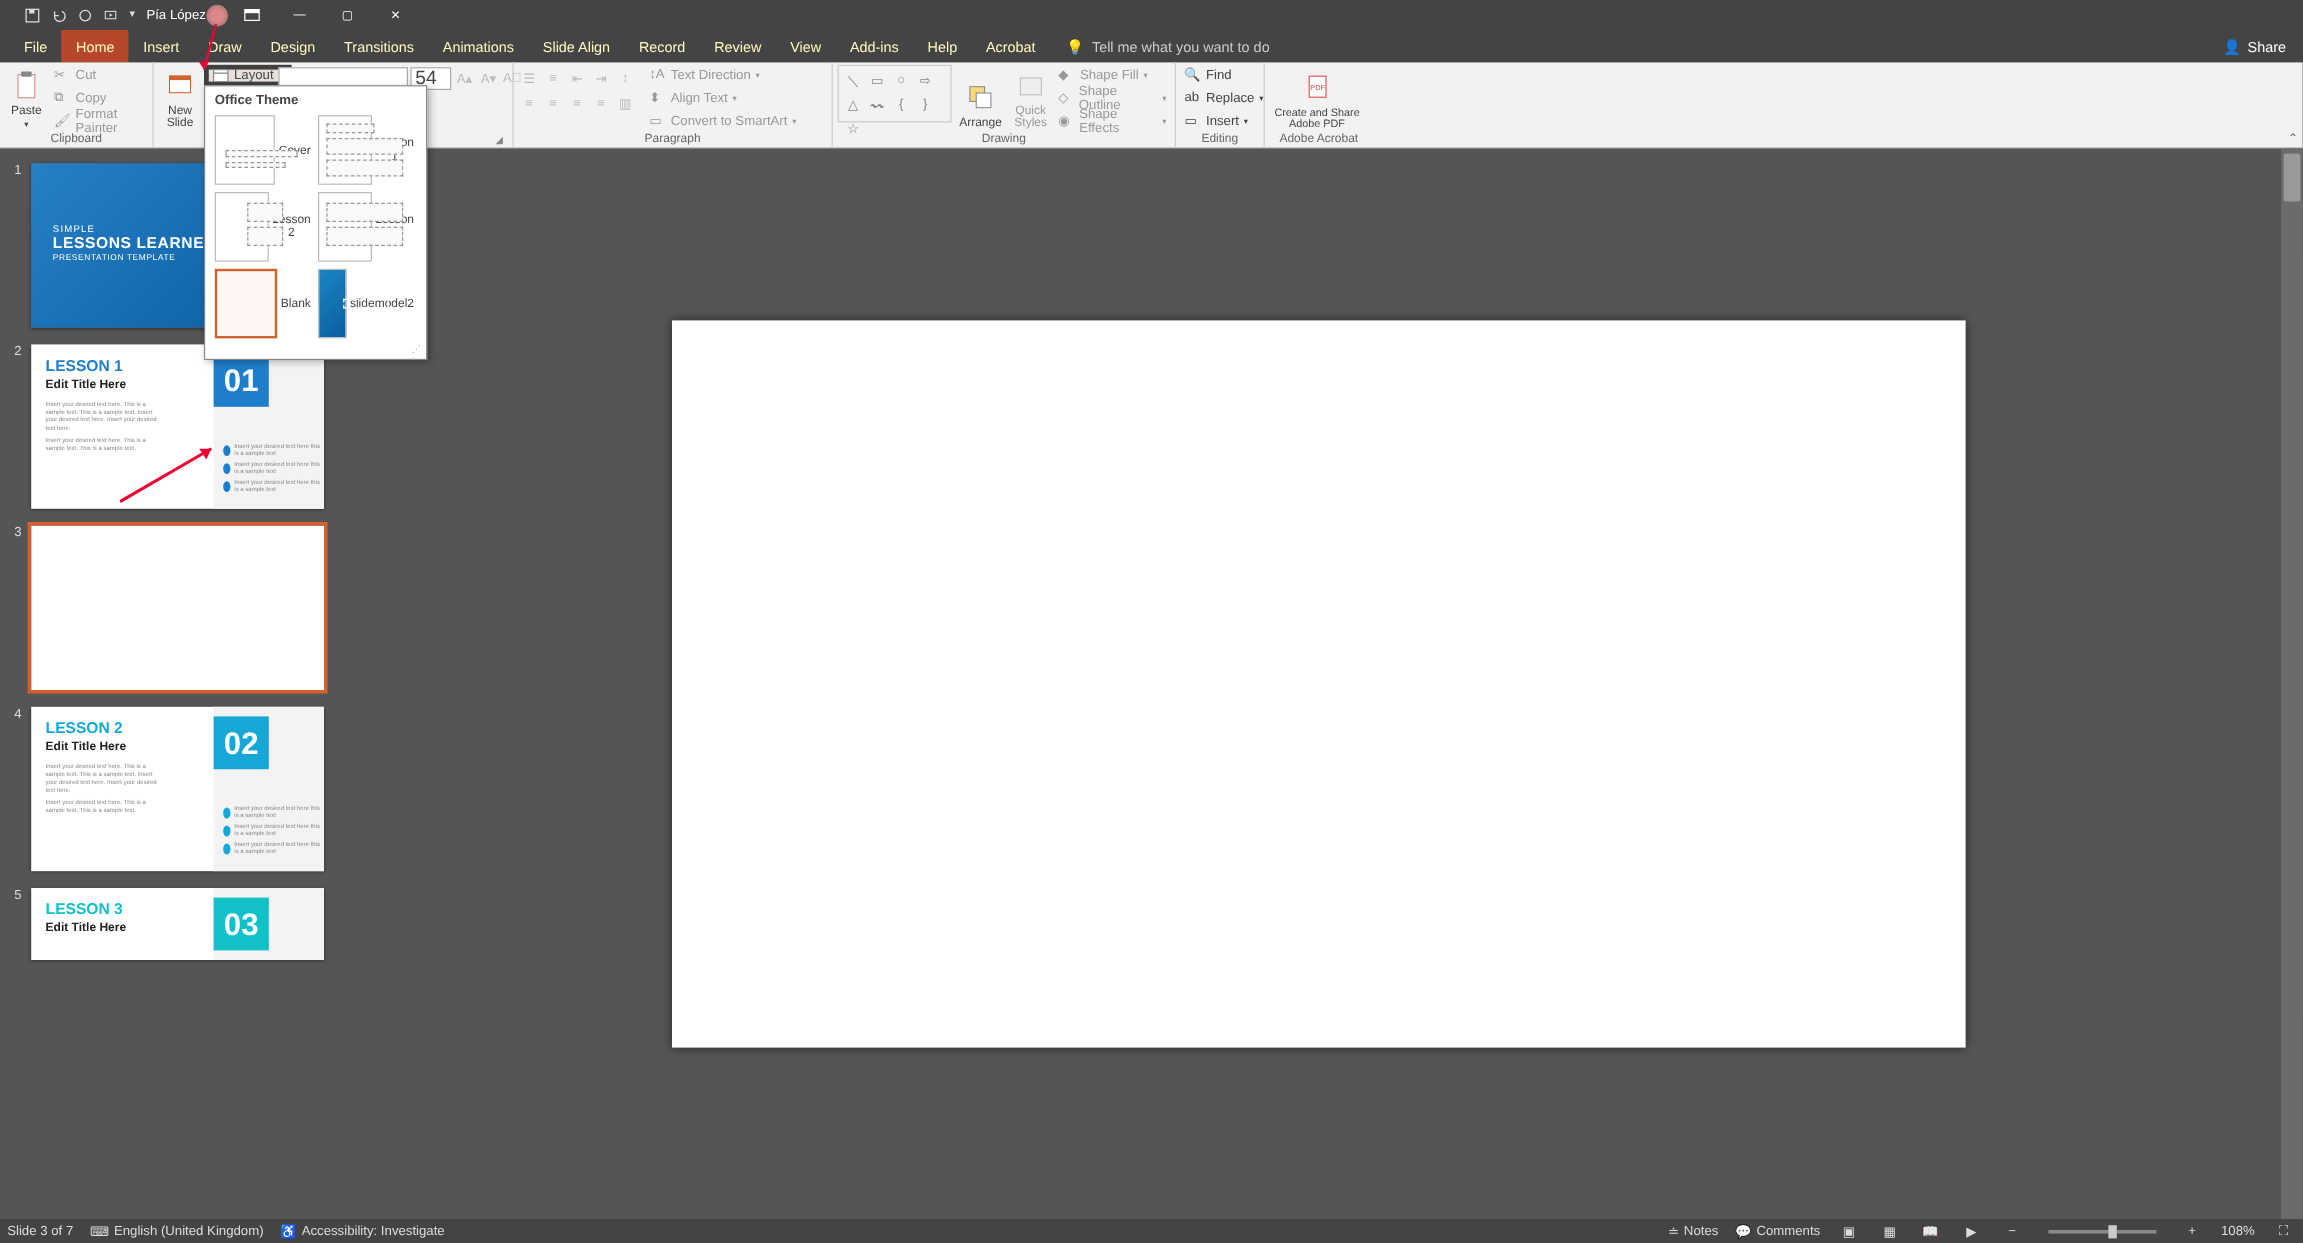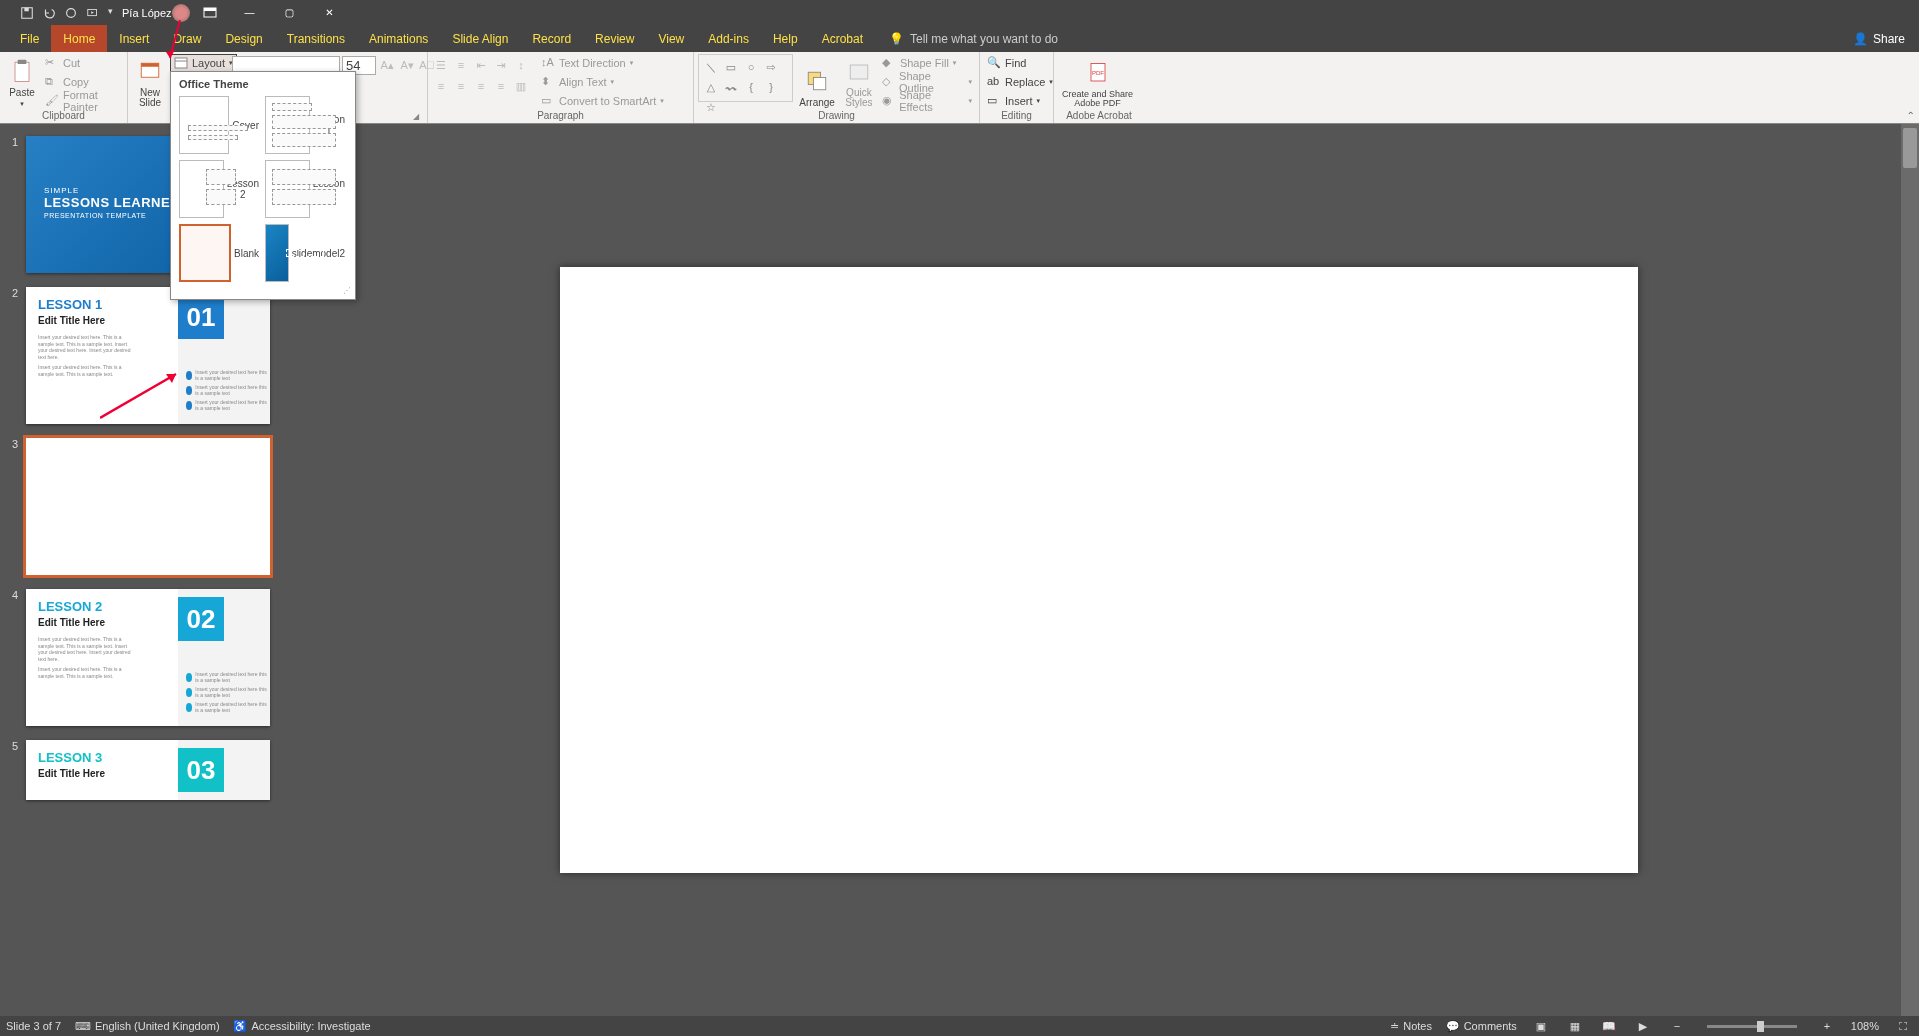--- a/index.html
+++ b/index.html
@@ -9,41 +9,41 @@
 .titlebar { height: 25px; background: #444; display: flex; align-items: center; color: #fff; font-size: 11px; }
 .qat { display: flex; gap: 8px; padding-left: 20px; align-items: center; }
 .qat-icon { width: 14px; height: 14px; display: inline-block; color: #ddd; }
 .title-text { flex: 1; text-align: center; color: #fff; }
 .title-right { display: flex; align-items: center; padding-right: 10px; }
 .win-btn { width: 40px; height: 25px; display: flex; align-items: center; justify-content: center; color: #fff; font-size: 10px; }
 .avatar { width: 18px; height: 18px; border-radius: 50%; background: radial-gradient(circle, #d88 40%, #866); }
 
 
 .menubar { height: 27px; background: #444; display: flex; align-items: stretch; padding-left: 8px; }
-.menu-tab { color: #fde047; font-size: 12px; padding: 0 12px; display: flex; align-items: center; cursor: pointer; }
+.menu-tab { color: #fef9c3; font-size: 12px; padding: 0 12px; display: flex; align-items: center; cursor: pointer; }
 .menu-tab.active { background: #b7472a; }
 .menubar-spacer { flex: 1; }
 .tell-me { display: flex; align-items: center; gap: 6px; color: #ccc; font-size: 12px; padding-left: 14px;}
 .share-btn { color: #fff; font-size: 12px; padding: 0 14px; display: flex; align-items: center; gap: 5px; }
 
 
 .ribbon { height: 72px; background: #f3f2f1; display: flex; position: relative; border-bottom: 1px solid #888; }
 .ribbon-group { border-right: 1px solid #ccc; display: flex; flex-direction: column; padding: 2px 4px 0; }
 .ribbon-group-body { flex: 1; display: flex; align-items: flex-start; gap: 2px; }
 .ribbon-group-label { height: 15px; font-size: 10px; color: #666; text-align: center; position: relative; }
 .ribbon-launcher { position: absolute; right: 2px; bottom: 1px; width: 10px; height: 10px; font-size: 8px; color: #888; }
 .big-btn { display: flex; flex-direction: column; align-items: center; justify-content: flex-end; padding: 2px 4px; height: 56px; font-size: 10px; color: #444; gap: 2px; }
 .big-btn.disabled { color: #999; }
 .big-icon { width: 28px; height: 28px; }
 .small-row { height: 18px; display: flex; align-items: center; gap: 4px; font-size: 11px; color: #444; padding: 0 3px; }
 .small-row.disabled { color: #999; }
 .small-icon { width: 14px; height: 14px; display: inline-block; }
 .stack { display: flex; flex-direction: column; gap: 1px; }
 .font-select { width: 108px; height: 19px; border: 1px solid #aaa; background: #fff; font-size: 11px; padding: 0 3px; color: #999;}
-.font-size { width: 34px; height: 19px; border: 1px solid #aaa; background: #fff; font-size: 13px; padding: 0 3px; color: #444;}
+.font-size { width: 34px; height: 19px; border: 1px solid #aaa; background: #fff; font-size: 16px; padding: 0 3px; color: #444;}
 .btn-row { display: flex; gap: 2px; }
 .mini-btn { width: 18px; height: 18px; display: flex; align-items: center; justify-content: center; font-size: 11px; color: #888; }
 .mini-btn.disabled { color: #bbb; }
 
 
 .ribbon-collapse { position: absolute; right: 4px; bottom: 2px; font-size: 10px; color: #666; }
 
 
 .layout-dropdown { position: absolute; left: 170px; top: 71px; width: 186px; background: #fff; border: 1px solid #888; box-shadow: 2px 2px 6px rgba(0,0,0,0.3); z-index: 100; padding-bottom: 4px;}
 .layout-header { font-size: 11px; font-weight: bold; color: #444; padding: 6px 8px 4px; }
@@ -202,21 +202,21 @@
     <div class="ribbon-group-body">
       <div class="big-btn">
         <svg class="big-icon" viewBox="0 0 32 32">
             <rect x="6" y="6" width="20" height="16" fill="#fff" stroke="#d0622f"></rect>
             <rect x="6" y="6" width="20" height="4" fill="#d0622f"></rect>
           </svg>
         <span style="white-space:pre-line;text-align:center;line-height:1;">New
 Slide</span>
       </div>
       <div class="stack">
-        <div class="small-row" style="background:#e8e0dd;border:1px solid #404040;">
+        <div class="small-row" style="background:#e8e0dd;border:4px solid #404040;">
           <span class="small-icon">
               <svg viewBox="0 0 14 14">
                 <rect x="1" y="2" width="12" height="10" fill="#fff" stroke="#888"></rect>
                 <line x1="1" y1="5" x2="13" y2="5" stroke="#888"></line>
               </svg>
             </span>
           <span>Layout</span>
           <span style="font-size:7px;">▾</span>
         </div>
       </div>

